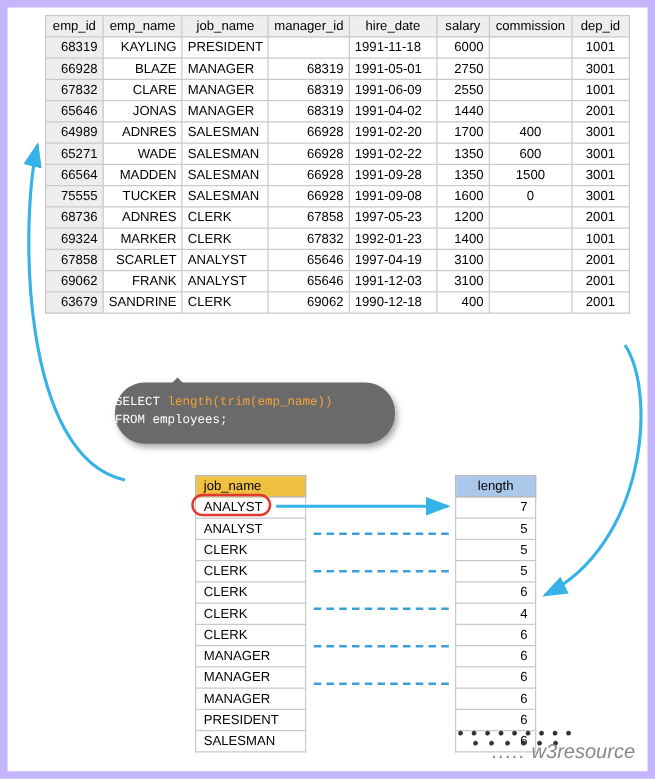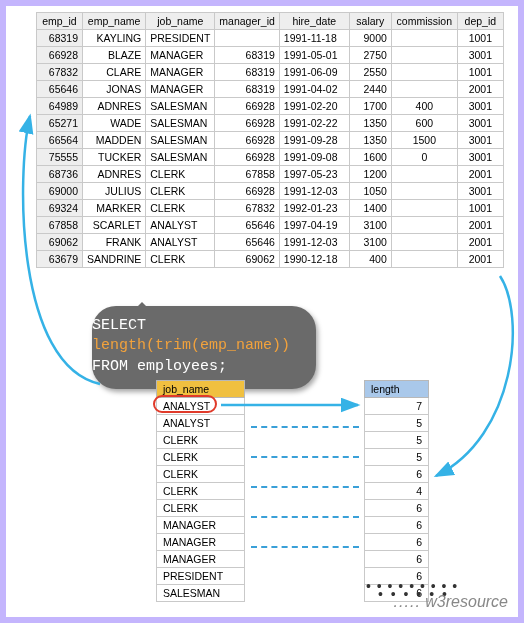--- a/index.html
+++ b/index.html
@@ -53,21 +53,21 @@
   .bubble {
     position: absolute;
     left: 86px;
     top: 300px;
     width: 224px;
     background: #6a6a6a;
     color: #fff;
     border-radius: 24px;
     padding: 10px 14px 12px 0;
     font-family: "Courier New", monospace;
-    font-size: 15px;
+    font-size: 10px;
     line-height: 1.35;
     box-shadow: 2px 3px 5px rgba(0,0,0,0.35);
   }
   .bubble::after {
     content: "";
     position: absolute;
     top: -14px;
     left: 40px;
     border: 10px solid transparent;
     border-bottom-color: #6a6a6a;
@@ -106,21 +106,21 @@
     border-collapse: collapse;
     position: absolute;
     left: 358px;
     top: 374px;
     font-size: 10.5px;
   }
   .len-table th {
     background: #a9c8ea;
     border: 1px solid #b8b8b8;
     font-weight: normal;
-    text-align: left;
+    text-align: center;
     padding: 2px 6px;
     width: 64px;
     height: 17px;
   }
   .len-table td {
     border: 1px solid #c9c9c9;
     padding: 2px 6px;
     width: 64px;
     height: 16px;
     text-align: right;
@@ -205,21 +205,21 @@
         <th>dep_id</th>
       </tr>
     </thead>
     <tbody id="emp-body">
         <tr>
           <td class="col-empid">68319</td>
           <td class="col-empname">KAYLING</td>
           <td class="col-jobname">PRESIDENT</td>
           <td class="col-mgr"></td>
           <td class="col-hire">1991-11-18</td>
-          <td class="col-salary">9000</td>
+          <td class="col-salary">6000</td>
           <td class="col-comm"></td>
           <td class="col-dep">1001</td>
         </tr>
         <tr>
           <td class="col-empid">66928</td>
           <td class="col-empname">BLAZE</td>
           <td class="col-jobname">MANAGER</td>
           <td class="col-mgr">68319</td>
           <td class="col-hire">1991-05-01</td>
           <td class="col-salary">2750</td>
@@ -235,21 +235,21 @@
           <td class="col-salary">2550</td>
           <td class="col-comm"></td>
           <td class="col-dep">1001</td>
         </tr>
         <tr>
           <td class="col-empid">65646</td>
           <td class="col-empname">JONAS</td>
           <td class="col-jobname">MANAGER</td>
           <td class="col-mgr">68319</td>
           <td class="col-hire">1991-04-02</td>
-          <td class="col-salary">2440</td>
+          <td class="col-salary">1440</td>
           <td class="col-comm"></td>
           <td class="col-dep">2001</td>
         </tr>
         <tr>
           <td class="col-empid">64989</td>
           <td class="col-empname">ADNRES</td>
           <td class="col-jobname">SALESMAN</td>
           <td class="col-mgr">66928</td>
           <td class="col-hire">1991-02-20</td>
           <td class="col-salary">1700</td>
@@ -290,30 +290,20 @@
           <td class="col-empid">68736</td>
           <td class="col-empname">ADNRES</td>
           <td class="col-jobname">CLERK</td>
           <td class="col-mgr">67858</td>
           <td class="col-hire">1997-05-23</td>
           <td class="col-salary">1200</td>
           <td class="col-comm"></td>
           <td class="col-dep">2001</td>
         </tr>
         <tr>
-          <td class="col-empid">69000</td>
-          <td class="col-empname">JULIUS</td>
-          <td class="col-jobname">CLERK</td>
-          <td class="col-mgr">66928</td>
-          <td class="col-hire">1991-12-03</td>
-          <td class="col-salary">1050</td>
-          <td class="col-comm"></td>
-          <td class="col-dep">3001</td>
-        </tr>
-        <tr>
           <td class="col-empid">69324</td>
           <td class="col-empname">MARKER</td>
           <td class="col-jobname">CLERK</td>
           <td class="col-mgr">67832</td>
           <td class="col-hire">1992-01-23</td>
           <td class="col-salary">1400</td>
           <td class="col-comm"></td>
           <td class="col-dep">1001</td>
         </tr>
         <tr>

